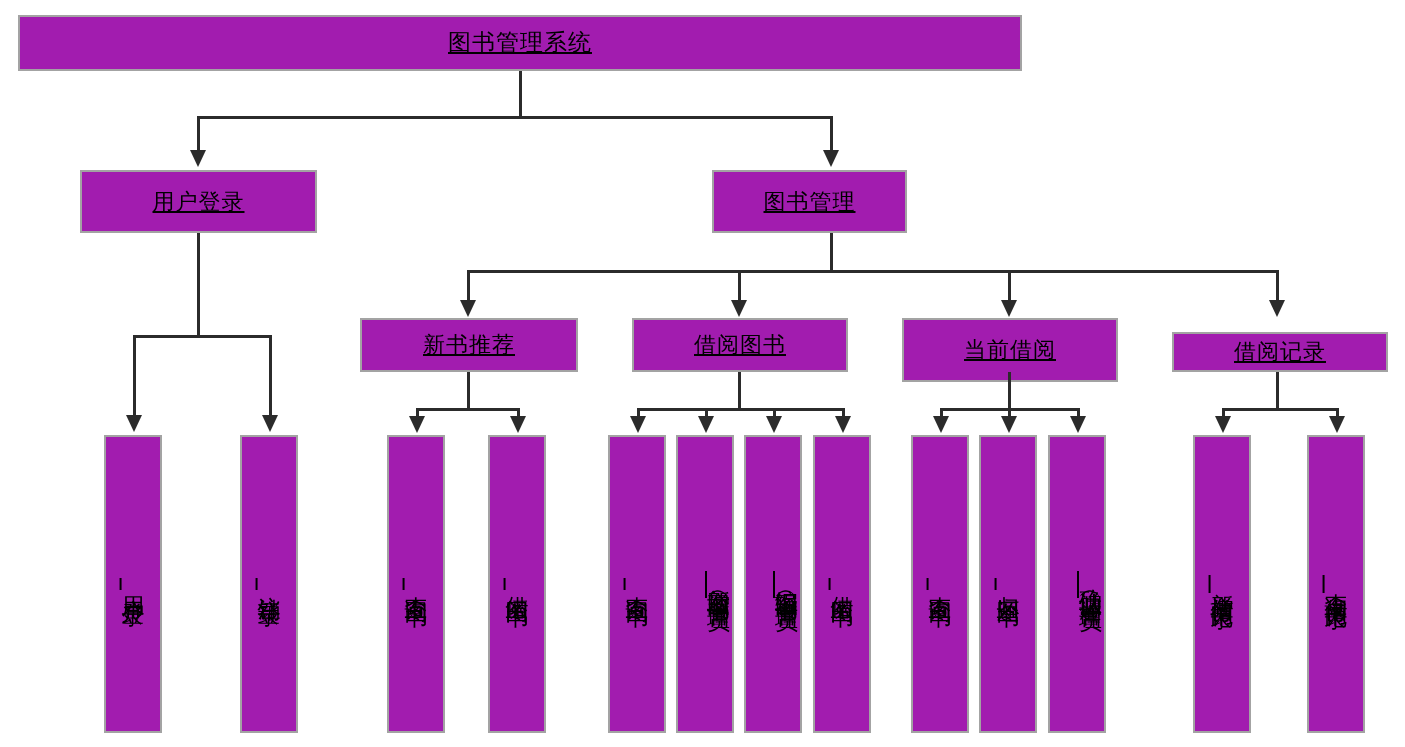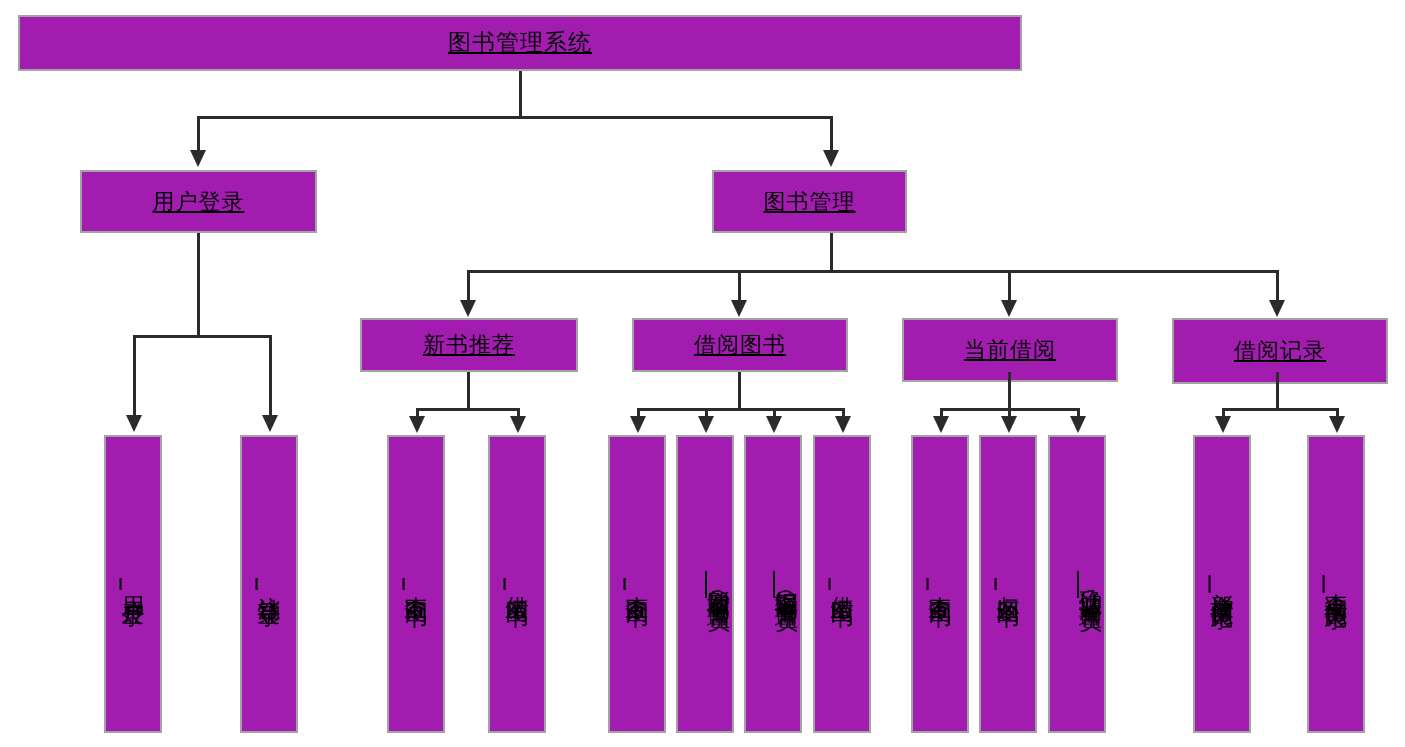--- a/index.html
+++ b/index.html
@@ -129,21 +129,21 @@
   </div>
 
   <div class="node h" style="left:632px;top:318px;width:216px;height:54px;">
     <span class="lbl">借阅图书</span>
   </div>
 
   <div class="node h" style="left:902px;top:318px;width:216px;height:64px;">
     <span class="lbl">当前借阅</span>
   </div>
 
-  <div class="node h" style="left:1172px;top:318px;width:216px;height:66px;">
+  <div class="node h" style="left:1172px;top:332px;width:216px;height:40px;">
     <span class="lbl">借阅记录</span>
   </div>
 
   <div class="ln vln" style="left:467px;top:372px;height:36px;"></div>
   <div class="ln hln" style="left:416px;top:408px;width:104px;"></div>
   <div class="ln vln" style="left:416px;top:408px;height:10px;"></div>
   <div class="arrow" style="left:409px;top:416px;"></div>
   <div class="ln vln" style="left:517px;top:408px;height:10px;"></div>
   <div class="arrow" style="left:510px;top:416px;"></div>
 

